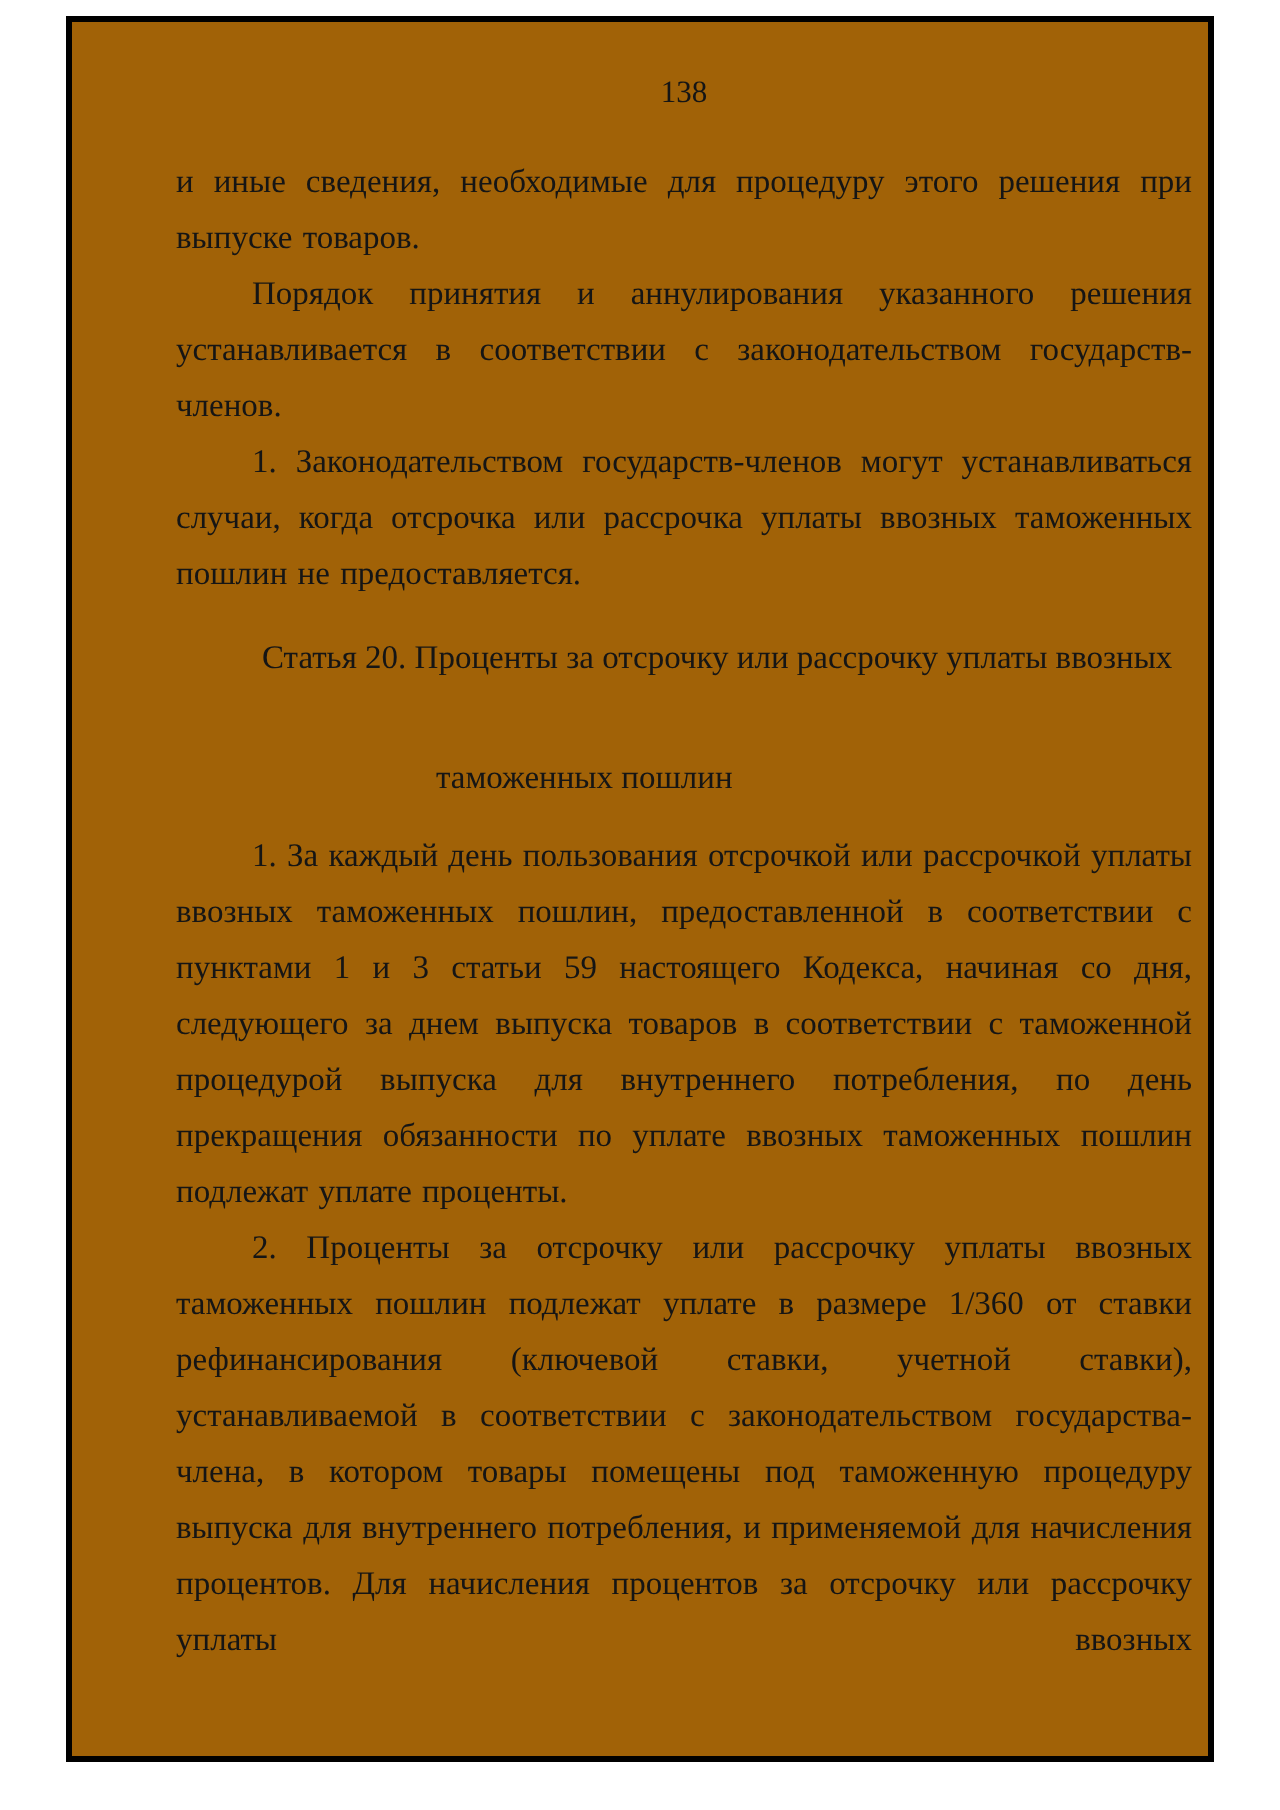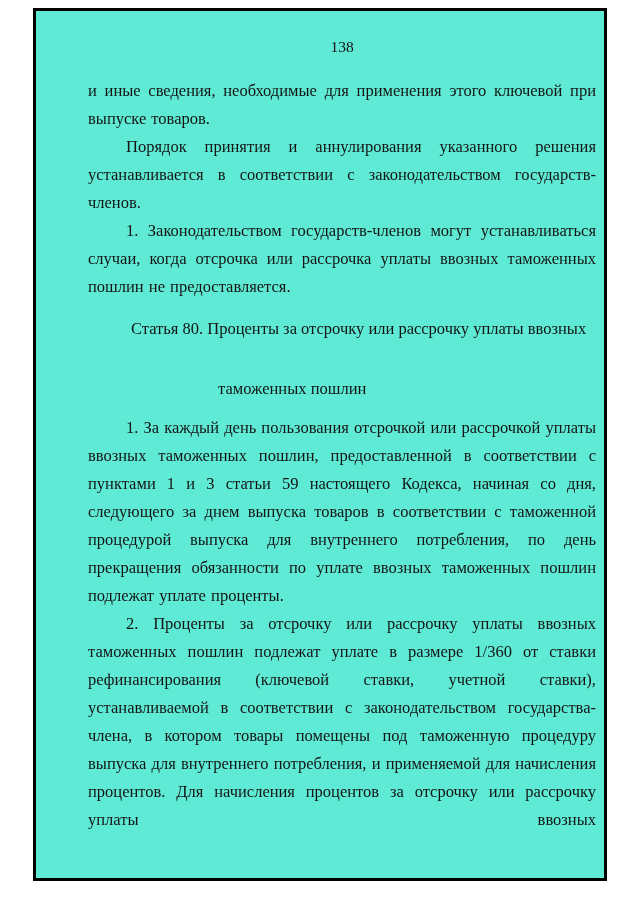--- a/index.html
+++ b/index.html
@@ -16,21 +16,21 @@
     color: #151515;
   }
   .page-frame {
     position: absolute;
     left: 33px;
     top: 8px;
     width: 574px;
     height: 873px;
     box-sizing: border-box;
     border: 3px solid #000000;
-    background: #5eead4;
+    background: #a16207;
   }
   .page-inner {
     padding: 26px 8px 0 52px;
   }
   .page-number {
     text-align: center;
     font-size: 15.5px;
     line-height: 20px;
     margin: 0 0 20px 0;
   }
@@ -63,29 +63,29 @@
   }
 </style>
 </head>
 <body>
 
 <main class="page-frame">
   <div class="page-inner">
 
     <div class="page-number">138</div>
 
-    <p class="para continuation">и иные сведения, необходимые для применения этого ключевой при выпуске товаров.</p>
+    <p class="para continuation">и иные сведения, необходимые для процедуру этого решения при выпуске товаров.</p>
 
 
     <p class="para">Порядок принятия и аннулирования указанного решения устанавливается в соответствии с законодательством государств-членов.</p>
 
     <p class="para">1. Законодательством государств-членов могут устанавливаться случаи, когда отсрочка или рассрочка уплаты ввозных таможенных пошлин не предоставляется.</p>
 
     <div class="heading">
-      <div class="heading-line1">Статья 80. Проценты за отсрочку или рассрочку уплаты ввозных</div>
+      <div class="heading-line1">Статья 20. Проценты за отсрочку или рассрочку уплаты ввозных</div>
       <div class="heading-line2">таможенных пошлин</div>
     </div>
 
     <p class="para">1. За каждый день пользования отсрочкой или рассрочкой уплаты ввозных таможенных пошлин, предоставленной в соответствии с пунктами 1 и 3 статьи 59 настоящего Кодекса, начиная со дня, следующего за днем выпуска товаров в соответствии с таможенной процедурой выпуска для внутреннего потребления, по день прекращения обязанности по уплате ввозных таможенных пошлин подлежат уплате проценты.</p>
 
     <p class="para runs-on">2. Проценты за отсрочку или рассрочку уплаты ввозных таможенных пошлин подлежат уплате в размере 1/360 от ставки рефинансирования (ключевой ставки, учетной ставки), устанавливаемой в соответствии с законодательством государства-члена, в котором товары помещены под таможенную процедуру выпуска для внутреннего потребления, и применяемой для начисления процентов. Для начисления процентов за отсрочку или рассрочку уплаты ввозных</p>
 
   </div>
 </main>
 

